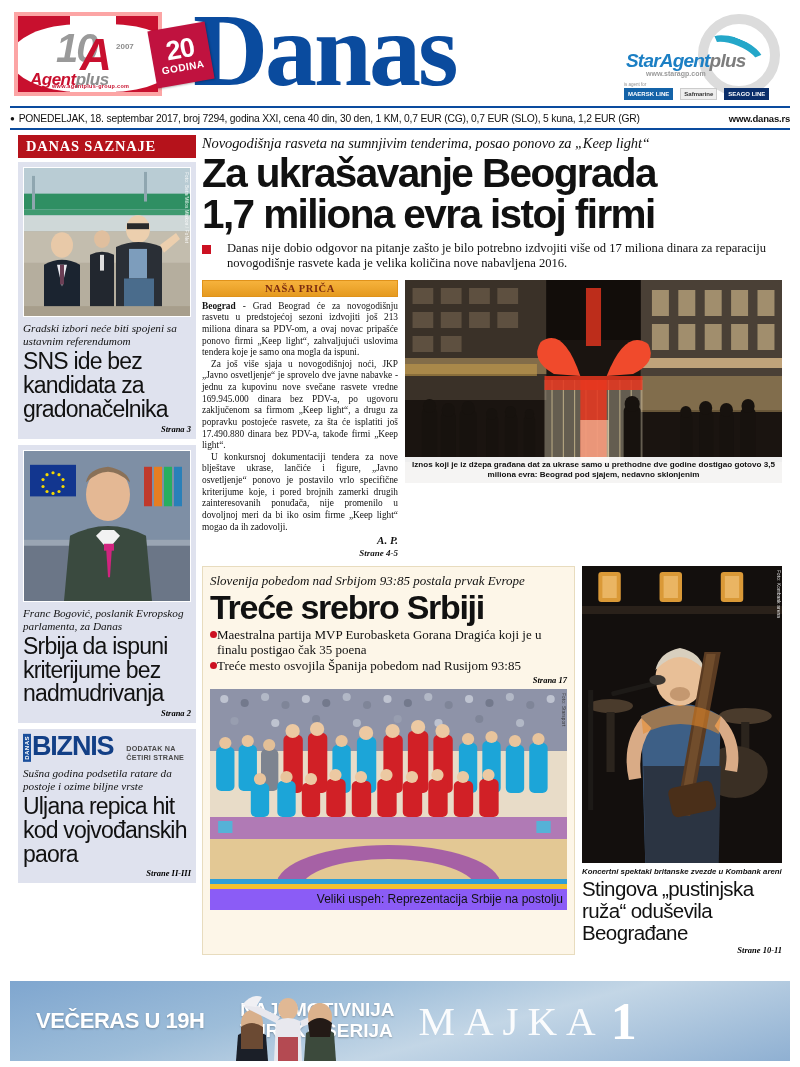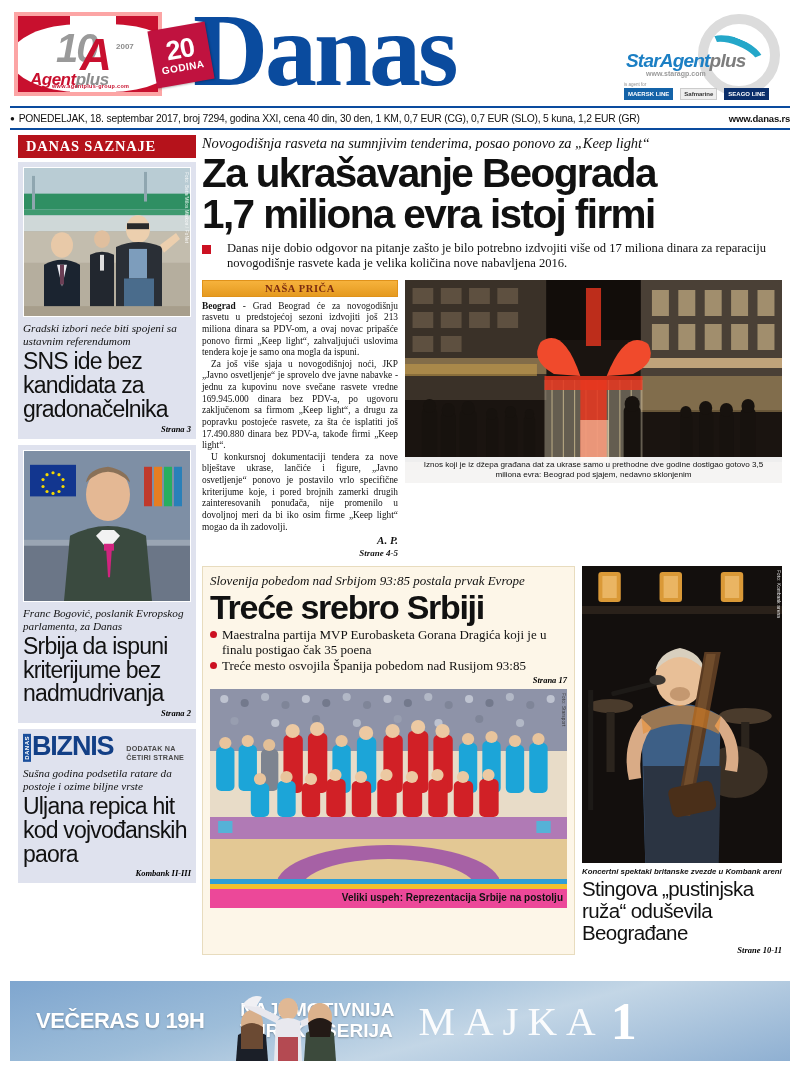--- a/index.html
+++ b/index.html
@@ -152,36 +152,36 @@
   .story-text p { text-indent:9px; margin:0; }
   .story-text p.first { text-indent:0; }
   .story-text b { font-weight:bold; }
   .sig { text-align:right; font-style:italic; font-weight:bold; font-size:11px; margin-top:1px;}
   .sig2 { text-align:right; font-style:italic; font-weight:bold; font-size:9px; }
 
   .photo-col { flex:1; position:relative; }
   .night-photo { position:relative; width:100%; height:203px; overflow:hidden; }
   .cap-white {
     position:absolute; left:0; right:0; bottom:0; background:rgba(255,255,255,.93);
-    font-family:"Liberation Sans", sans-serif; font-weight:normal; font-size:8.1px;
+    font-family:"Liberation Sans", sans-serif; font-weight:bold; font-size:8.1px;
     line-height:1.25; color:#111; padding:3px 5px; text-align:center;
   }
   .cap-strip {
-    background:#ec4899; font-family:"Liberation Sans",sans-serif; font-weight:bold;
-    font-size:10px; line-height:1.25; color:#111; padding:3px 4px; text-align:center;
+    background:#8b5cf6; font-family:"Liberation Sans",sans-serif; font-weight:normal;
+    font-size:12px; line-height:1.25; color:#111; padding:3px 4px; text-align:center;
   }
 
   
   .bottom-row { display:flex; gap:7px; margin-top:7px; }
   .sports-box { flex:1; background:#fdf6e8; border:1px solid #e8dcbe; padding:6px 7px 7px 7px; }
   .sports-kicker { font-family:"Liberation Serif",serif; font-style:italic;
     font-size:13px; color:#111; }
   .sports-head { font-family:"Liberation Sans",sans-serif; font-weight:bold;
     font-size:34px; line-height:1.0; color:#111; letter-spacing:-1.3px; margin:1px 0 3px 0;}
-  .bullet-line { display:flex; gap:5px; font-family:"Liberation Serif",serif;
+  .bullet-line { display:flex; font-family:"Liberation Serif",serif;
     font-size:13px; line-height:1.16; color:#111; margin-bottom:1px; }
   .dot-red { width:7px; height:7px; border-radius:50%; background:#cc1122; flex:none; margin-top:4px;}
   .sports-photo { position:relative; width:100%; height:200px; overflow:hidden; margin-top:4px;}
 
   .sting-col { width:200px; flex:none; }
   .sting-photo { position:relative; width:100%; height:297px; overflow:hidden; }
   .sting-kicker { font-family:"Liberation Sans",sans-serif; font-weight:bold; font-size:7.8px;
     font-style:italic; color:#111; margin:4px 0 2px 0; }
   .sting-head { font-family:"Liberation Sans",sans-serif; font-size:20.5px; line-height:1.06;
     color:#111; letter-spacing:-.6px; }
@@ -334,21 +334,21 @@
       <div class="lbox">
         <div class="biznis-head">
           <div class="biznis-mark">
             <span class="biznis-danas">DANAS</span>
             <span class="biznis-word">BIZNIS</span>
           </div>
           <div class="biznis-sub">DODATAK NA ČETIRI STRANE</div>
         </div>
         <div class="kicker-it">Sušna godina podsetila ratare da postoje i ozime biljne vrste</div>
         <div class="head-sans">Uljana repica hit kod vojvođanskih paora</div>
-        <span class="strana">Kombank II-III</span>
+        <span class="strana">Strane II-III</span>
       </div>
     </div>
 
     <div class="col-right">
 
       <div class="main-kicker">Novogodišnja rasveta na sumnjivim tenderima, posao ponovo za „Keep light“</div>
       <div class="main-head">Za ukrašavanje Beograda</div>
       <div class="main-head">1,7 miliona evra istoj firmi</div>
 
       <div class="main-lede">

